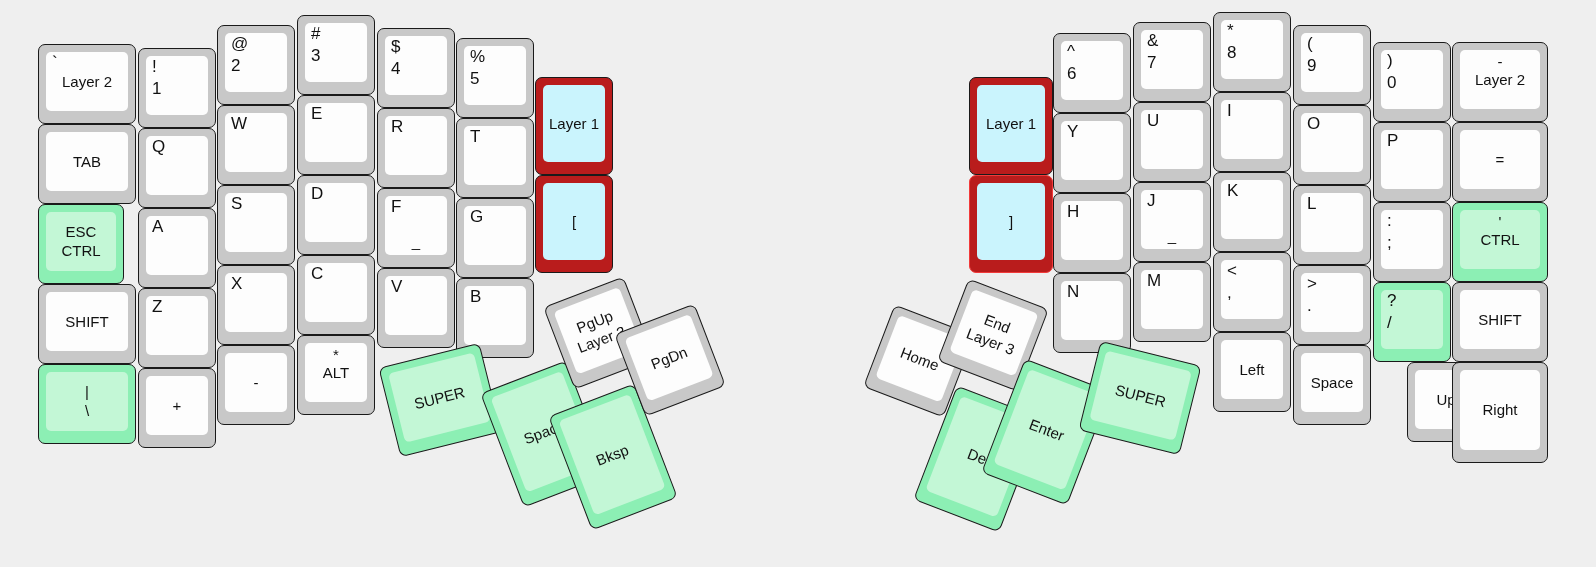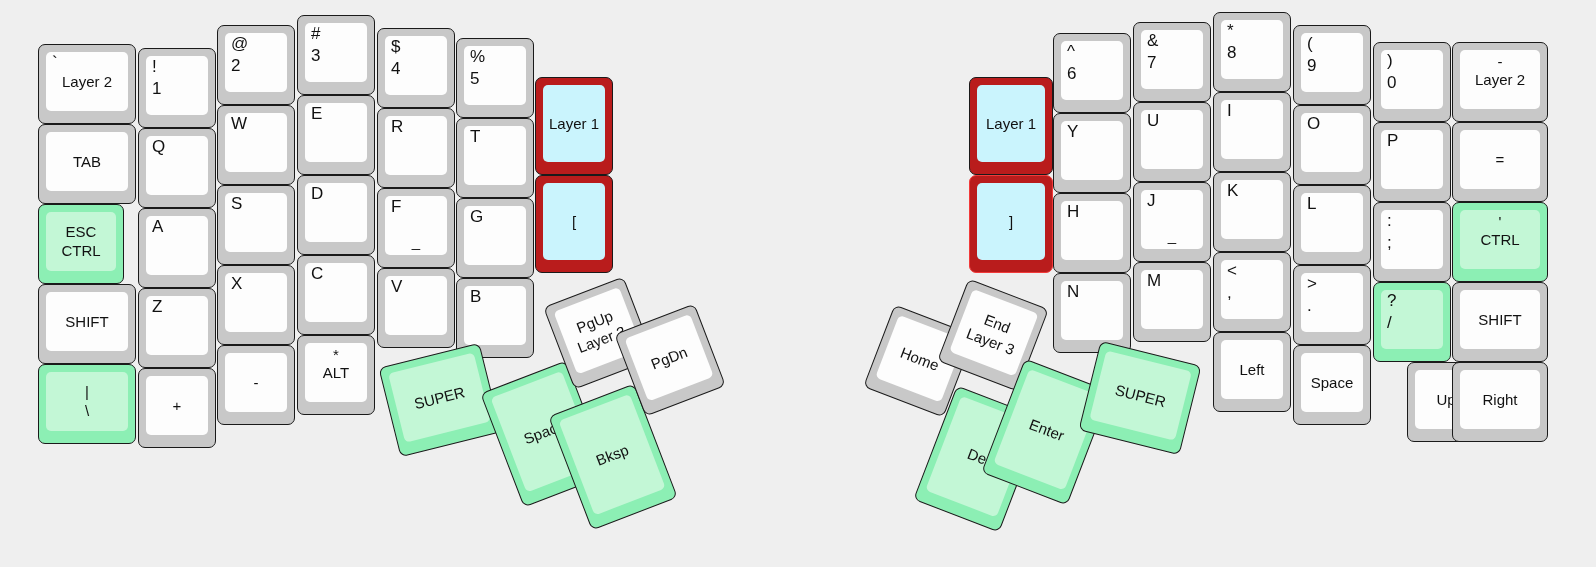--- a/index.html
+++ b/index.html
@@ -483,21 +483,21 @@
         </div>
       </div>
     </div>
     <div class="key" style="left: 1452px; top: 282px; width: 96px; height: 80px;">
       <div class="cap">
         <div class="lg">
           <span class="ct">SHIFT</span>
         </div>
       </div>
     </div>
-    <div class="key" style="left: 1452px; top: 362px; width: 96px; height: 80px;">
+    <div class="key" style="left: 1452px; top: 362px; width: 96px; height: 101px;">
       <div class="cap">
         <div class="lg">
           <span class="ct">Right</span>
         </div>
       </div>
     </div>
     <div class="key green rot" style="left: 388px; top: 354px; width: 104px; height: 92px; transform: rotate(-14deg);">
       <div class="cap">
         <div class="lg">
           <span class="ct">SUPER</span>

